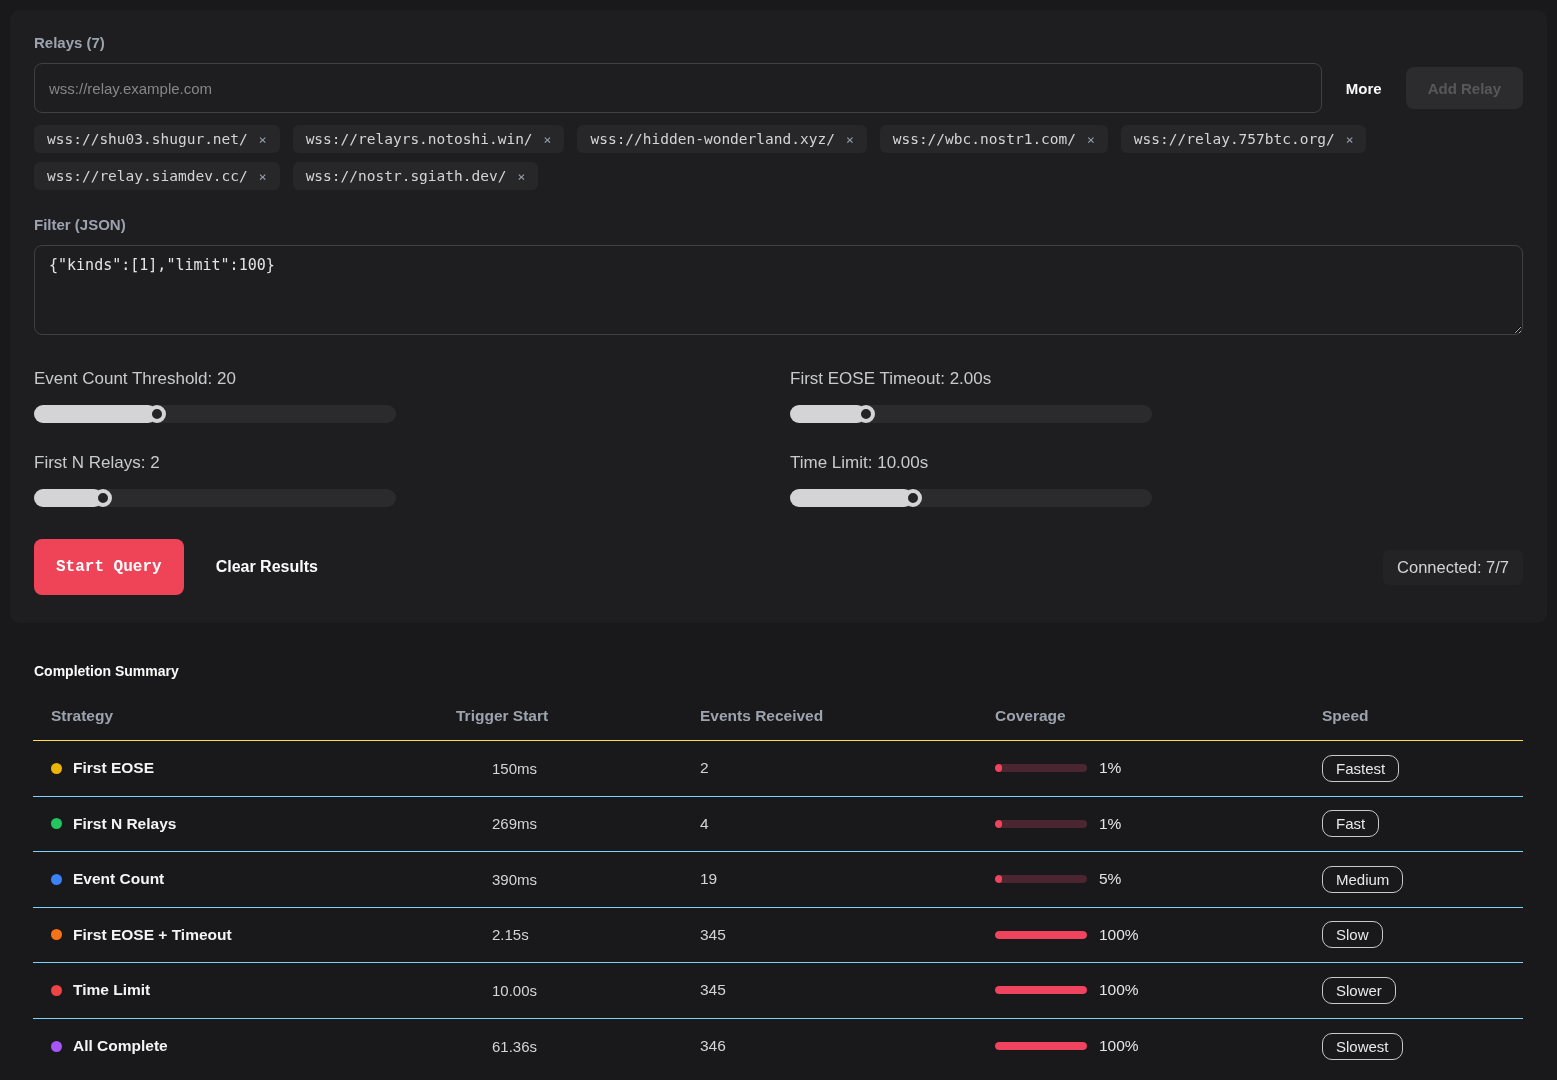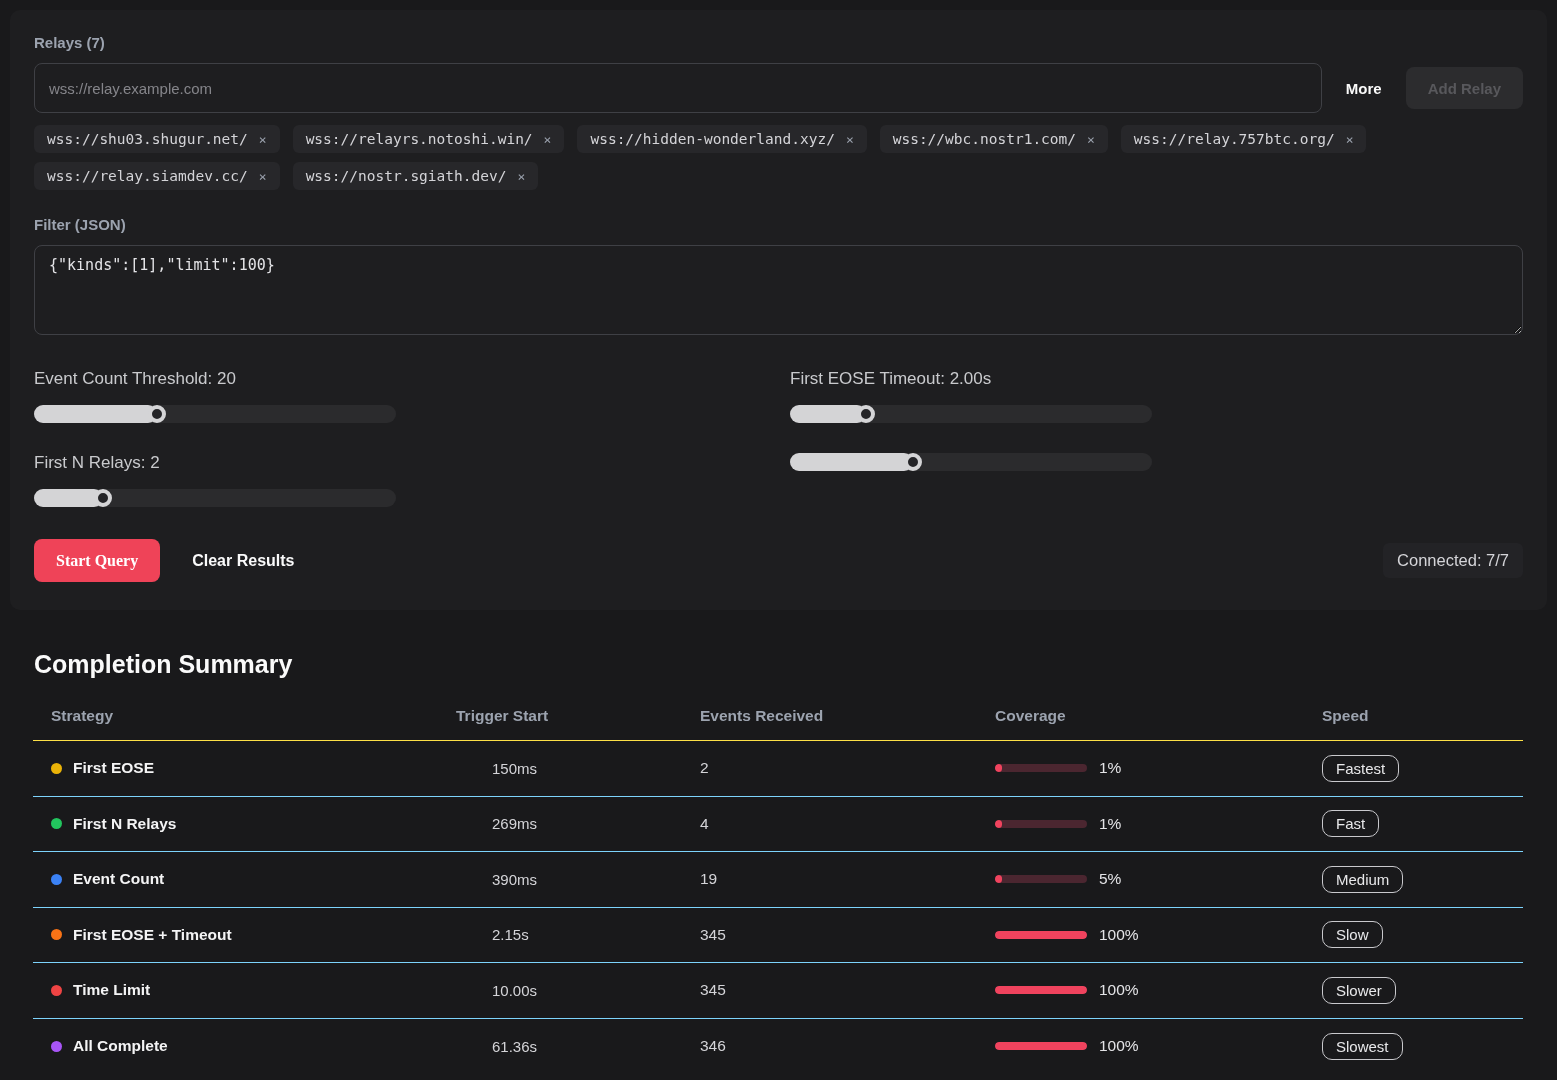--- a/index.html
+++ b/index.html
@@ -78,38 +78,38 @@
   .slider-knob {
     position:absolute; top:50%; transform:translate(-50%,-50%);
     width:18px; height:18px; border-radius:50%;
     background:#242427; border:4px solid #d4d4d6;
   }
 
   
   .actions-row { display:flex; align-items:center; margin-top:32px; }
   .start-btn {
     background:#ef4358; border:none; border-radius:8px;
-    color:#fff; font-family:Liberation Serif, serif; font-size:16px; font-weight:700;
-    height:43px; padding:0 22px; cursor:pointer;
+    color:#fff; font-family:Liberation Mono, monospace; font-size:16px; font-weight:700;
+    height:56px; padding:0 22px; cursor:pointer;
   }
   .clear-btn {
     background:none; border:none; color:#fafafa;
     font-family:inherit; font-size:16px; font-weight:700;
     margin-left:32px; cursor:pointer;
   }
   .spacer { flex:1; }
   .connected-badge {
     background:#232326; border-radius:6px;
     color:#d4d4d8; font-size:16.5px;
     padding:8px 14px;
   }
 
   
   .summary { margin:40px 34px 0 33px; }
-  .summary-title { color:#fafafa; font-size:25px; font-weight:700; margin-bottom:28px; margin-left:1px; }
+  .summary-title { color:#fafafa; font-size:14px; font-weight:700; margin-bottom:28px; margin-left:1px; }
   .tbl-header, .tbl-row {
     display:grid;
     grid-template-columns:423px 244px 295px 327px 1fr;
     align-items:center;
   }
   .tbl-header { padding-bottom:15px; border-bottom:1px solid #fde047; }
   .th { color:#9ca3af; font-size:15.5px; font-weight:700; }
   .th:first-child, .strategy-cell { padding-left:18px; }
   .tbl-row { height:55.5px; border-bottom:1px solid #7dd3fc; }
   .tbl-row:last-child { border-bottom:none; }
@@ -201,20 +201,21 @@
 
   <div class="slider-item">
     <div class="slider-label">First N Relays: 2</div>
     <div class="slider-track">
       <div class="slider-fill" style="width: 19%;"></div>
       <div class="slider-knob" style="left: 19%;"></div>
     </div>
   </div>
 
   <div class="slider-item">
+    <div class="slider-label">Time Limit: 10.00s</div>
     <div class="slider-track">
       <div class="slider-fill" style="width: 34%;"></div>
       <div class="slider-knob" style="left: 34%;"></div>
     </div>
   </div>
 </div>
 
   <div class="actions-row">
     <button class="start-btn">Start Query</button>
     <button class="clear-btn">Clear Results</button>

